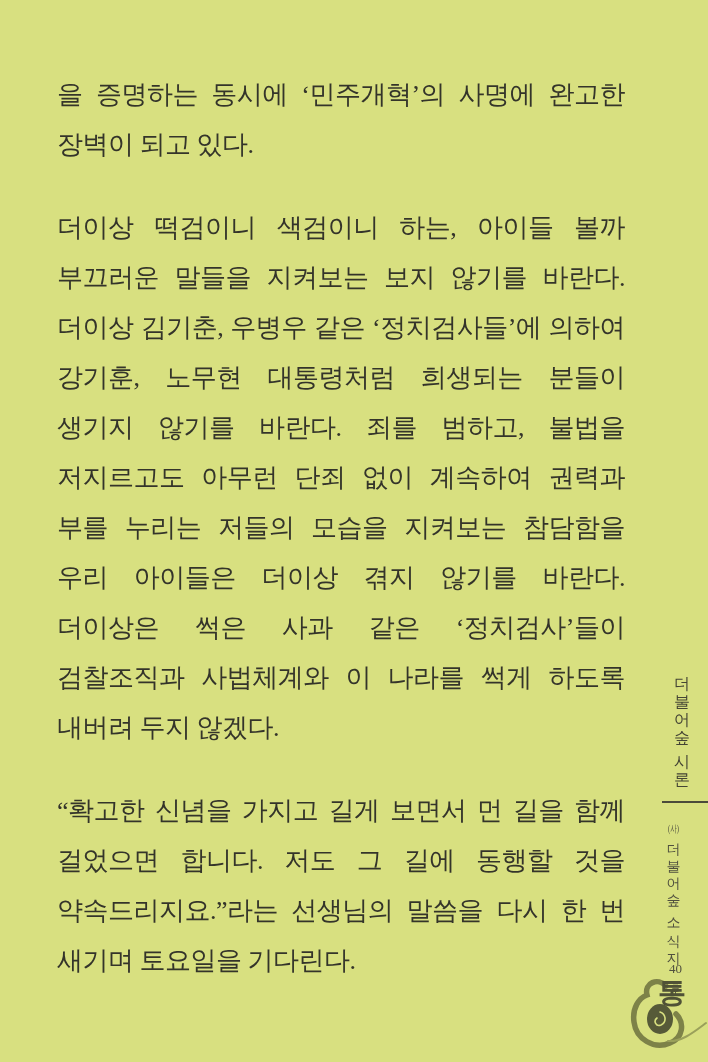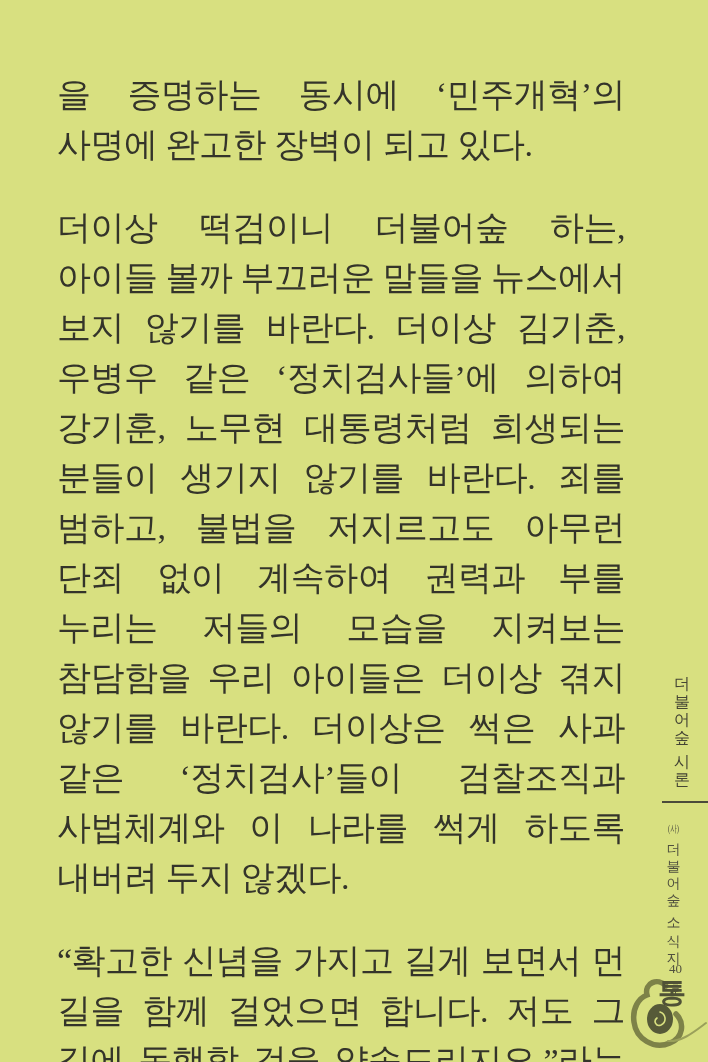--- a/index.html
+++ b/index.html
@@ -17,21 +17,21 @@
   
   .article {
     position: absolute;
     left: 57px;
     top: 70px;
     width: 576px;
     color: #34342a;
   }
   .article p {
     margin: 0 8px 33px 0;
-    font-size: 34px;
+    font-size: 26px;
     line-height: 50px;
     letter-spacing: -0.5px;
     text-align: justify;
     word-break: keep-all;
     text-justify: inter-word;
   }
   
   .v-text {
     position: absolute;
     writing-mode: vertical-rl;
@@ -98,21 +98,21 @@
     font-weight: bold;
     color: #4f5136;
     font-family: "Liberation Serif", "DejaVu Serif", serif;
   }
 </style>
 </head>
 <body>
 
 <div class="article">
   <p>을 증명하는 동시에 ‘민주개혁’의 사명에 완고한 장벽이 되고 있다.</p>
-  <p>더이상 떡검이니 더불어숲 하는, 아이들 볼까 부끄러운 말들을 뉴스에서 보지 않기를 바란다. 더이상 김기춘, 우병우 같은 ‘정치검사들’에 의하여 강기훈, 노무현 대통령처럼 희생되는 분들이 생기지 않기를 바란다. 죄를 범하고, 불법을 저지르고도 아무런 단죄 없이 계속하여 권력과 부를 누리는 저들의 모습을 지켜보는 참담함을 우리 아이들은 더이상 겪지 않기를 바란다. 더이상은 썩은 사과 같은 ‘정치검사’들이 검찰조직과 사법체계와 이 나라를 썩게 하도록 내버려 두지 않겠다.</p>
+  <p>더이상 떡검이니 색검이니 하는, 아이들 볼까 부끄러운 말들을 지켜보는 보지 않기를 바란다. 더이상 김기춘, 우병우 같은 ‘정치검사들’에 의하여 강기훈, 노무현 대통령처럼 희생되는 분들이 생기지 않기를 바란다. 죄를 범하고, 불법을 저지르고도 아무런 단죄 없이 계속하여 권력과 부를 누리는 저들의 모습을 지켜보는 참담함을 우리 아이들은 더이상 겪지 않기를 바란다. 더이상은 썩은 사과 같은 ‘정치검사’들이 검찰조직과 사법체계와 이 나라를 썩게 하도록 내버려 두지 않겠다.</p>
   <p>“확고한 신념을 가지고 길게 보면서 먼 길을 함께 걸었으면 합니다. 저도 그 길에 동행할 것을 약속드리지요.”라는 선생님의 말씀을 다시 한 번 새기며 토요일을 기다린다.</p>
 </div>
 
 <div class="v-text v-section-title">더불어숲 시론</div>
 
 <div class="sidebar-divider"></div>
 
 <div class="v-text v-publication"><span class="tcu">(사)</span><span>더불어숲 소식지</span></div>
 
 <div class="v-text v-issue"><span class="tcu-num">40</span><span>호</span></div>

